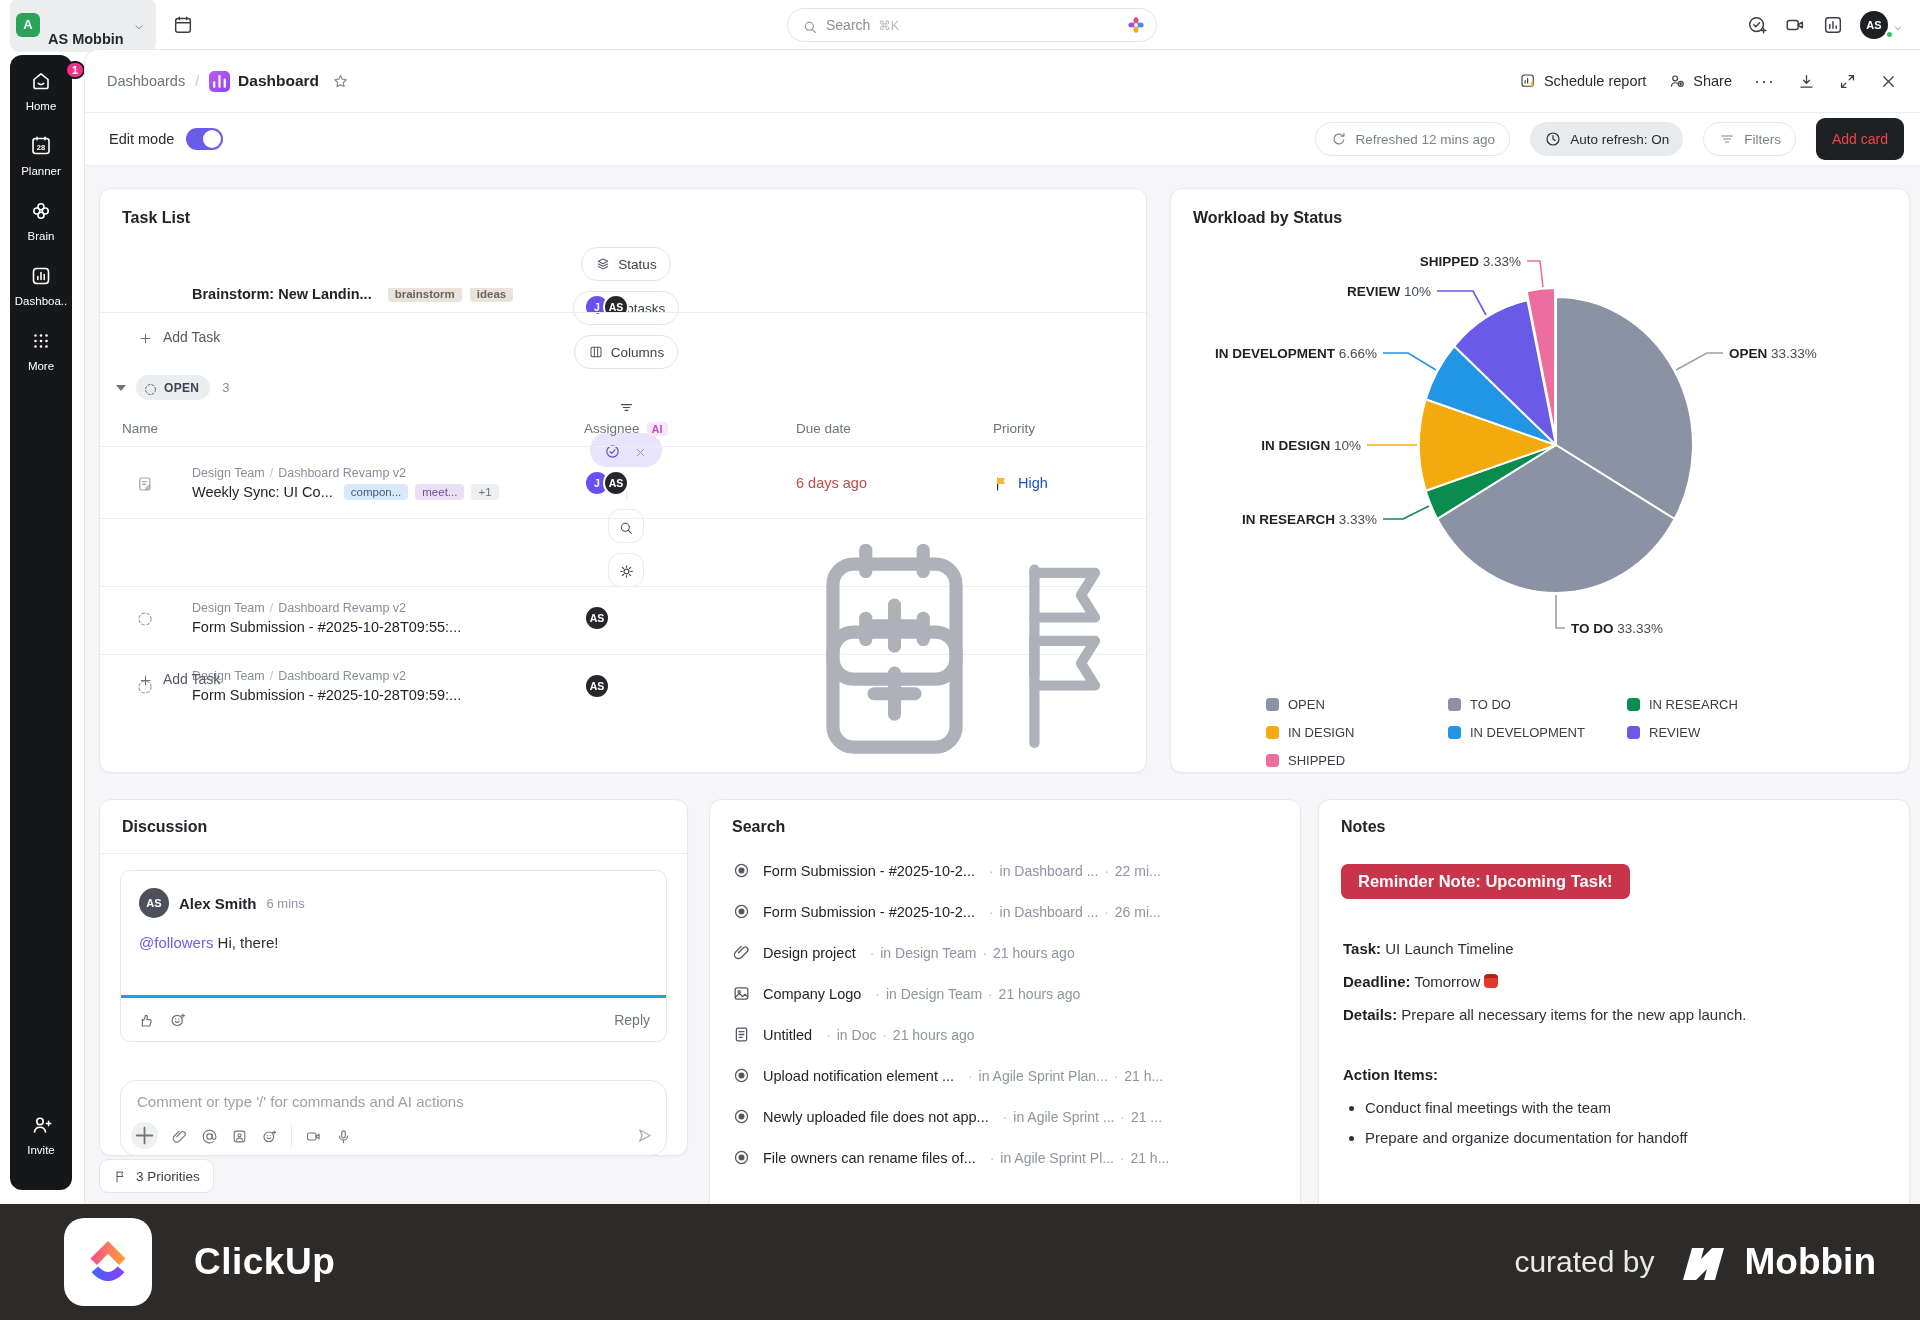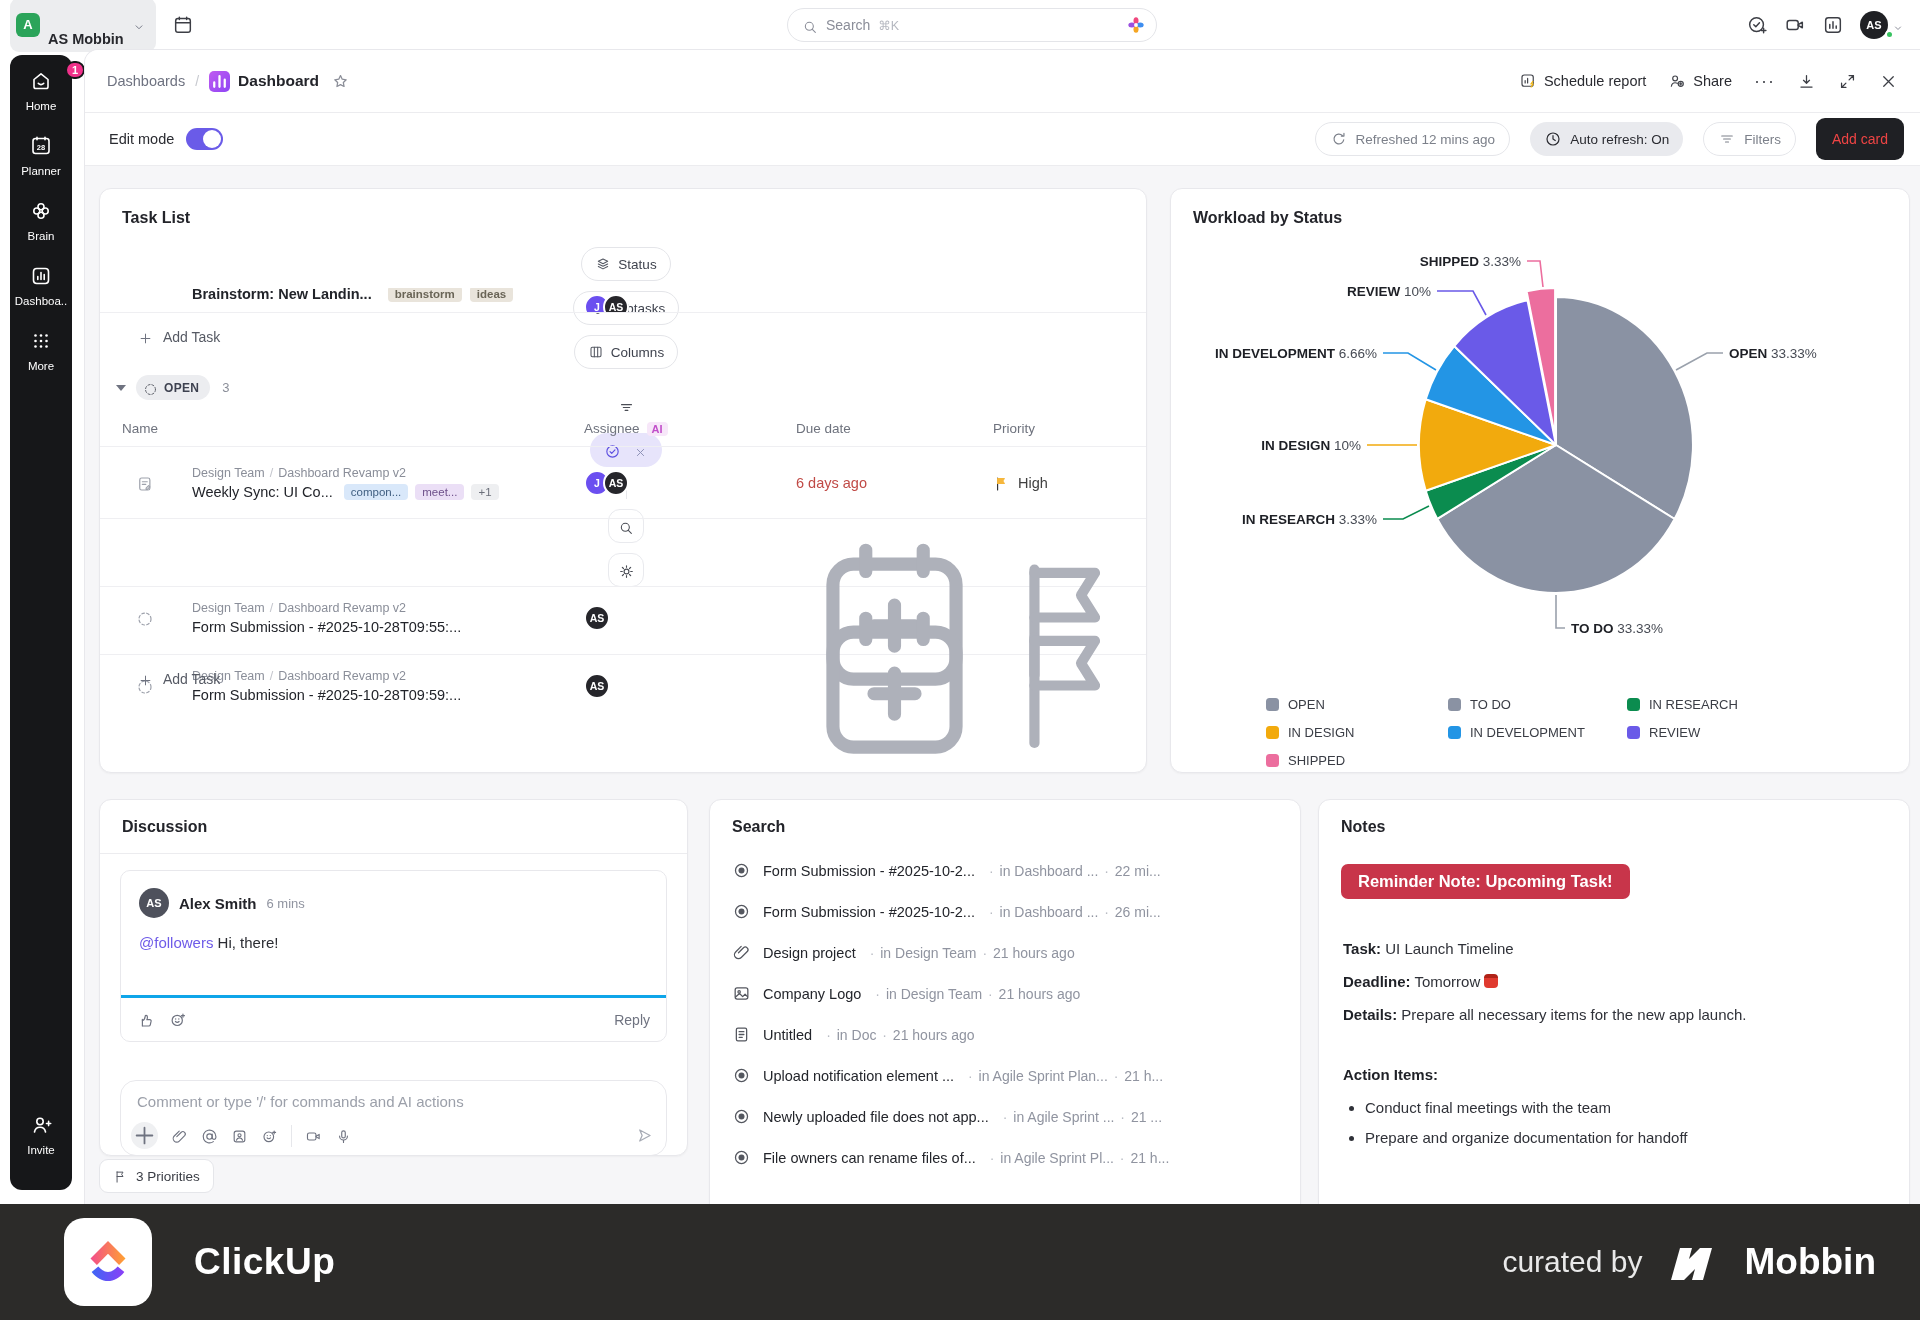--- a/index.html
+++ b/index.html
@@ -91,21 +91,21 @@
   .t-ic { color:#9EA2AC; }
   .t-ic .ic { width:18px; height:18px; }
   .t-loc { font-size:12.5px; color:#8A8E99; margin-bottom:4px; white-space:nowrap; }
   .t-loc .sep { color:#C3C5CC; margin:0 5px; }
   .t-name { font-size:14.5px; color:#22242A; display:flex; align-items:center; gap:7px; white-space:nowrap; }
   .avs { display:flex; }
   .av { width:26px; height:26px; border-radius:50%; color:#fff; font-size:10.5px; font-weight:bold; display:flex; align-items:center; justify-content:center; border:2px solid #fff; }
   .av + .av { margin-left:-7px; }
   .due-red { font-size:14.5px; color:#C04A46; }
   .cell-ic { width:18px; height:18px; color:#AEB1BA; }
-  .prio { display:flex; align-items:center; gap:8px; font-size:14.5px; color:#404040; }
+  .prio { display:flex; align-items:center; gap:8px; font-size:14.5px; color:#1d4ed8; }
   .flag-hi { color:#F6B73C; }
 
   
   #wl-card { left:1085px; top:138px; width:740px; height:585px; }
   #wl-card .card-title { position:absolute; left:22px; top:20px; }
   #pie-svg { position:absolute; left:0; top:40px; }
   .legend { position:absolute; left:95px; top:508px; right:20px; display:grid; grid-template-columns:182px 179px auto; row-gap:13px; }
   .lg-item { display:flex; align-items:center; gap:9px; font-size:13px; color:#3A3D45; }
   .lg-sw { width:13px; height:13px; border-radius:3.5px; }
 
@@ -152,21 +152,21 @@
 
   .status-pill { position:absolute; left:14px; top:1109px; height:34px; background:#fff; border:1px solid #E5E6EA; border-radius:9px; display:flex; align-items:center; gap:8px; padding:0 13px; font-size:13.5px; color:#3A3D45; cursor:pointer; }
   .status-pill .ic { width:15px; height:15px; color:#555963; }
 
   
   .footer { position:absolute; left:0; right:0; bottom:0; height:116px; background:#2C2B29; display:flex; align-items:center; }
   .f-tile { width:88px; height:88px; border-radius:20px; background:#fff; margin-left:64px; display:flex; align-items:center; justify-content:center; }
   .f-brand { color:#fff; font-size:37px; font-weight:bold; margin-left:42px; letter-spacing:.5px; }
   .f-right { margin-left:auto; margin-right:44px; display:flex; align-items:center; gap:26px; }
   .f-curated { color:#E9E9E9; font-size:30px; }
-  .f-mobbin { display:flex; align-items:center; gap:26px; color:#fff; font-size:37px; font-weight:bold; }
+  .f-mobbin { display:flex; align-items:center; gap:14px; color:#fff; font-size:37px; font-weight:bold; }
 </style>
 </head>
 <body>
 
 <div class="page">
 
   <div class="topbar">
     <div class="ws-pill">
       <span class="ws-av">A</span>
       <span class="ws-name">AS Mobbin</span>

